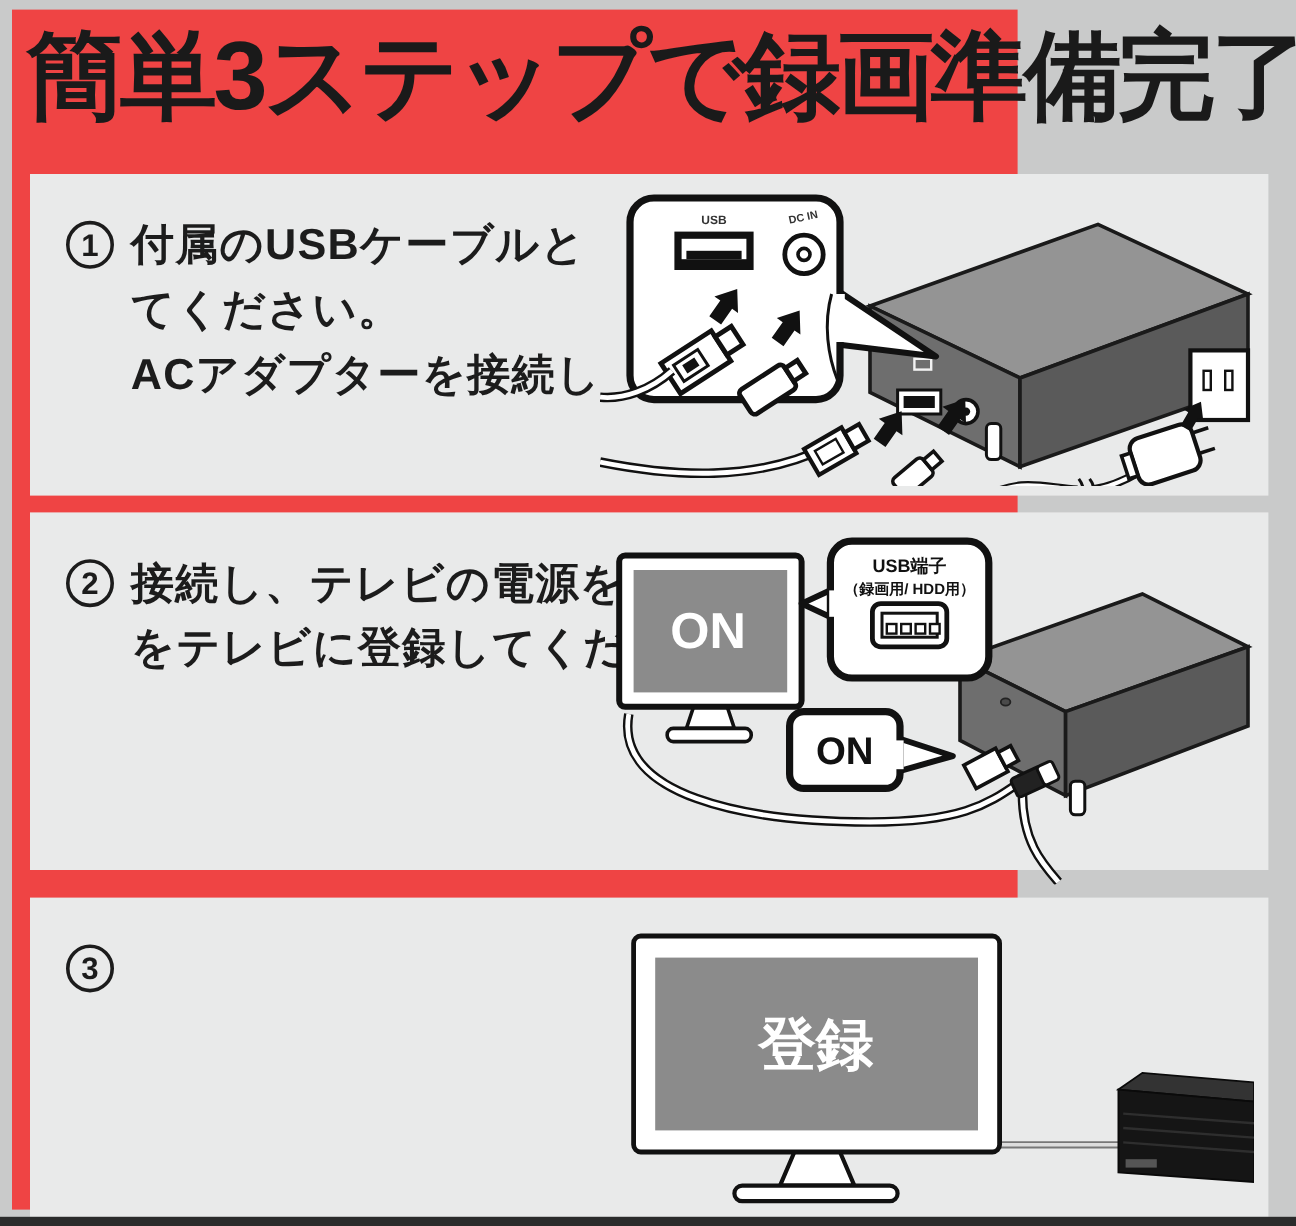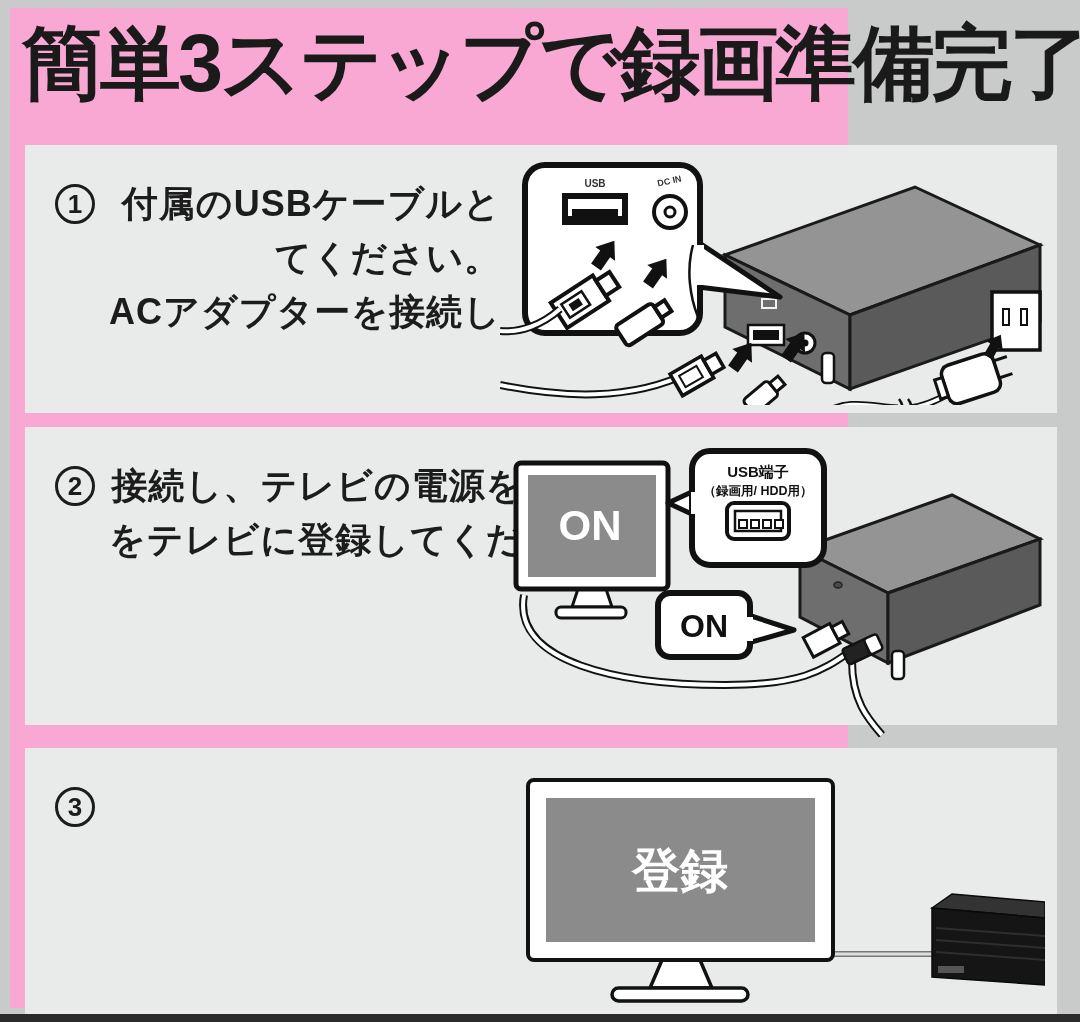--- a/index.html
+++ b/index.html
@@ -4,21 +4,21 @@
 <style>
   * { margin:0; padding:0; box-sizing:border-box; }
   html,body { width:1080px; height:1022px; }
   .page {
     position:relative; width:1080px; height:1022px;
     background:#c9caca; overflow:hidden;
     font-family:"Liberation Sans","DejaVu Sans",sans-serif;
   }
   .canvas {
     position:absolute; left:10px; top:8px; width:838px; height:1000px;
-    background:#f9a8d4;
+    background:#ef4444;
   }
   .bottom-bar {
     position:absolute; left:0; bottom:0; width:1080px; height:8px;
     background:#2b2b2b;
   }
   .title {
     position:absolute; left:12px; top:2px; width:1040px;
     font-size:81px; font-weight:900; color:#1a1a1a;
     letter-spacing:-3px; white-space:nowrap;
   }
@@ -30,21 +30,21 @@
   .p3 { top:740px; height:266px; }
   .step-text {
     position:absolute; left:30px; top:32px; display:flex; align-items:flex-start;
   }
   .num-circle {
     flex:none; width:40px; height:40px; margin:7px 14px 0 0;
     border:3px solid #1c1c1c; border-radius:50%;
     display:flex; align-items:center; justify-content:center;
     font-size:26px; font-weight:700; color:#1c1c1c;
   }
-  .lines { font-size:36px; font-weight:700; line-height:54px; color:#1c1c1c; letter-spacing:1px;text-align:right; }
+  .lines { font-size:36px; font-weight:700; line-height:54px; color:#1c1c1c; letter-spacing:1px; }
   .lines span { display:block; white-space:nowrap; }
   .illus { position:absolute; }
   .i1 { left:475px; top:12px;  width:545px; height:248px; }
   .i2 { left:475px; top:18px;  width:545px; height:292px; }
   .i3 { left:475px; top:22px;  width:545px; height:238px; }
   svg text { font-family:"Liberation Sans","DejaVu Sans",sans-serif; }
 </style>
 </head>
 <body>
 

